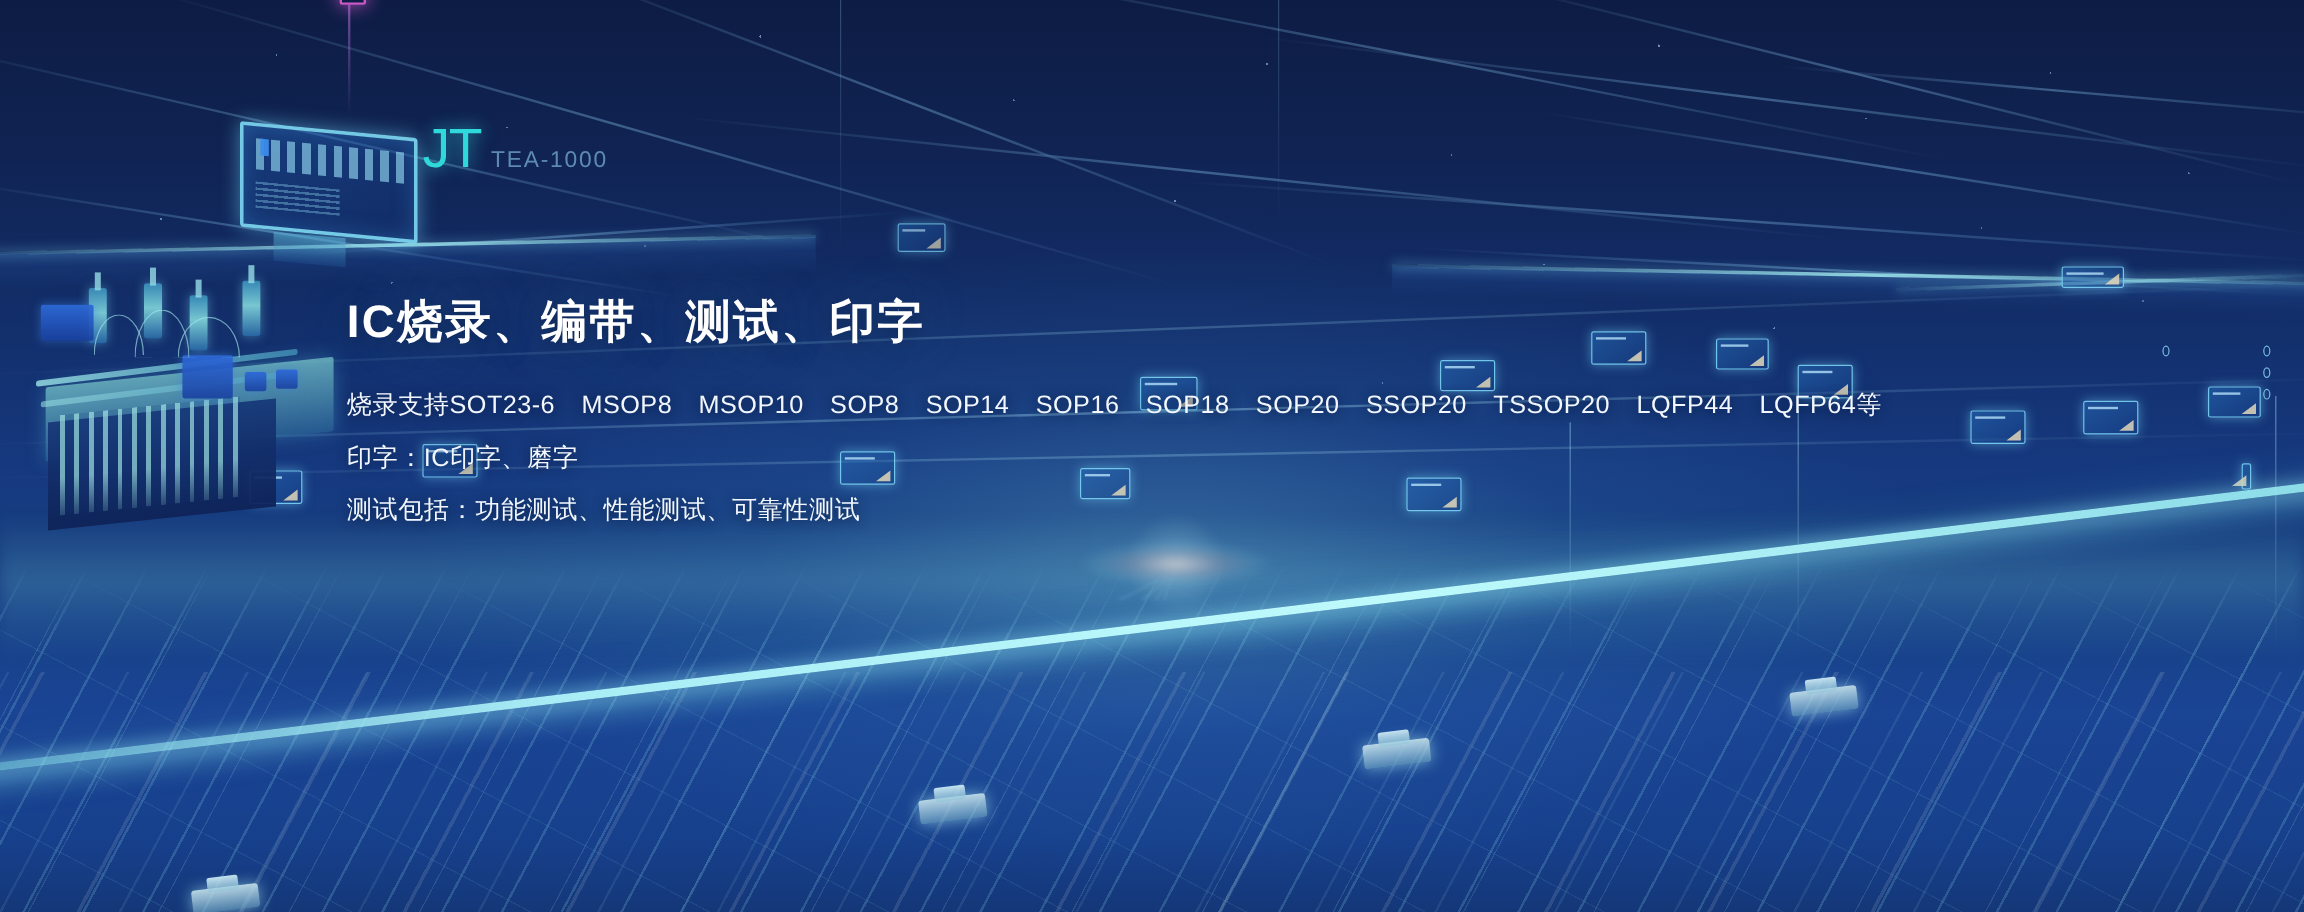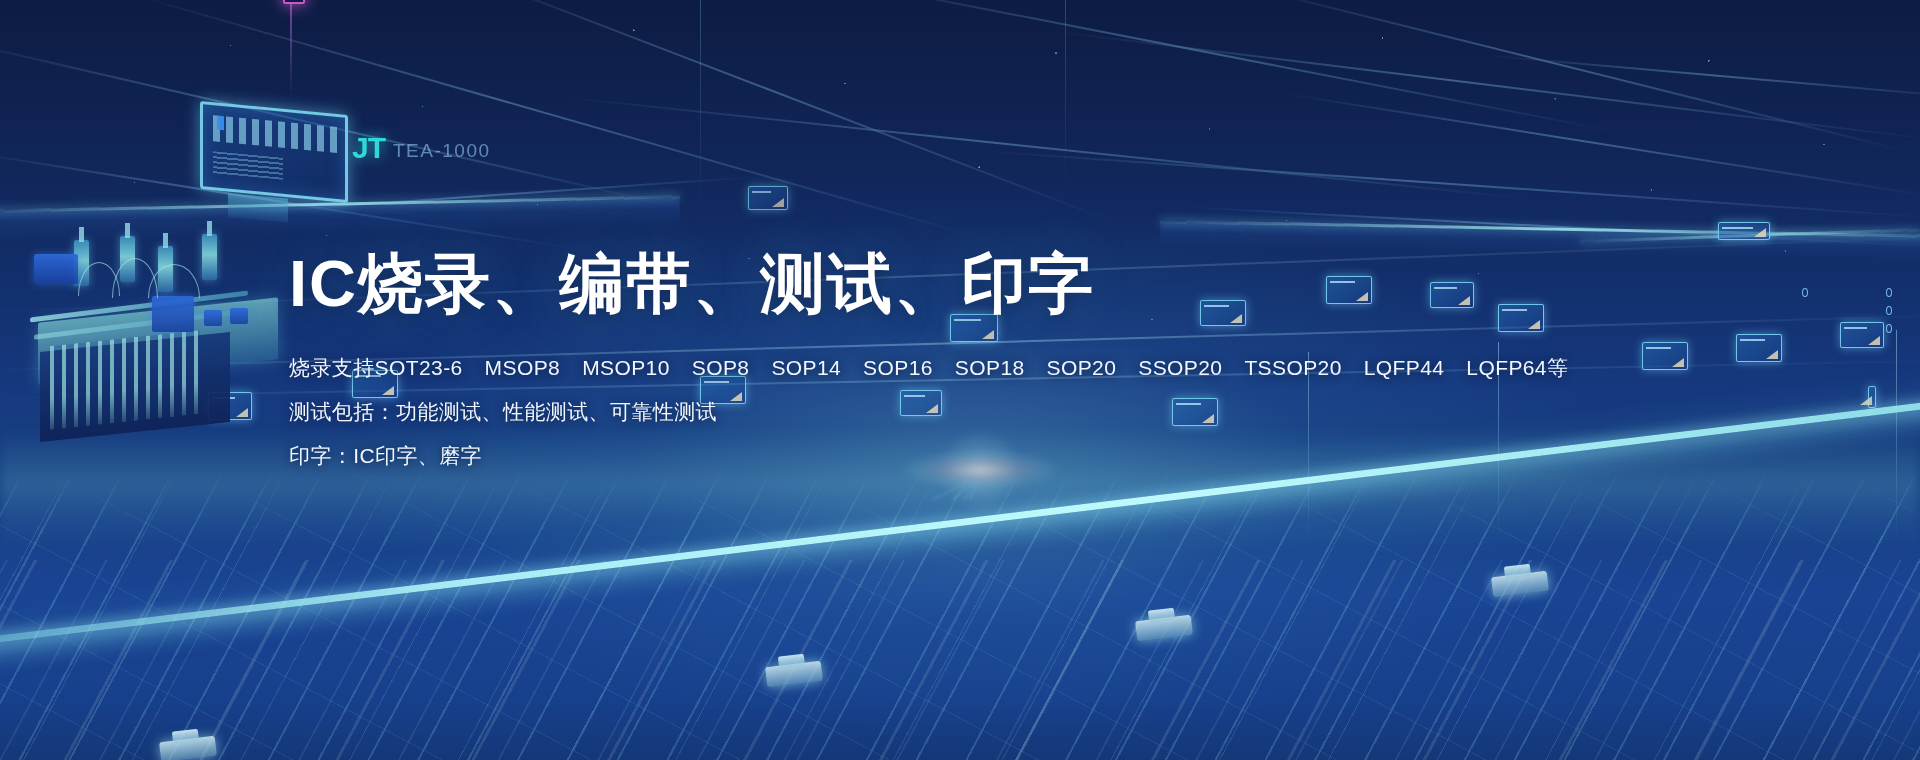--- a/index.html
+++ b/index.html
@@ -197,42 +197,42 @@
   .mscreen2{
     position:absolute;left:10px;top:46px;width:70px;height:22px;
     background:repeating-linear-gradient(0deg,rgba(140,210,240,.38) 0 2px,rgba(20,60,130,.05) 2px 5px);
   }
   .mled{position:absolute;left:14px;top:10px;width:7px;height:14px;background:rgba(60,140,235,.95);}
   .mstand{position:absolute;left:228px;top:196px;width:60px;height:24px;background:linear-gradient(180deg,rgba(90,180,215,.55),rgba(40,100,165,.25));transform:skewY(5deg);}
 
   
   .brand{position:absolute;left:352px;top:100px;display:flex;align-items:flex-end;gap:8px;}
   .brand-jt{
-    font-size:30px;font-weight:bold;letter-spacing:-1px;color:#2fd8da;
-    text-shadow:0 0 14px rgba(55,220,225,.75);line-height:1;margin-top:33px;
+    font-size:46px;font-weight:normal;letter-spacing:-1px;color:#2fd8da;
+    text-shadow:0 0 14px rgba(55,220,225,.75);line-height:1;
   }
   .brand-model{
     font-size:19px;letter-spacing:1.5px;color:rgba(140,200,235,.62);line-height:1;padding-bottom:3px;text-align:center;
   }
 
   
   .fixture{
     position:absolute;left:283px;top:-14px;width:22px;height:18px;
     border:2px solid rgba(225,95,215,.9);border-radius:2px;
     box-shadow:0 0 16px rgba(225,95,215,.85);
   }
   .fixture-beam{
     position:absolute;left:290px;top:4px;width:2px;height:92px;
     background:linear-gradient(180deg,rgba(190,120,225,.55),rgba(120,170,230,0));
   }
 
   
   .content{position:absolute;left:289px;top:248px;width:1260px;}
   .headline{
-    font-size:65px;font-weight:bold;color:#ffffff;letter-spacing:2px;line-height:1.12;
+    font-size:38px;font-weight:bold;color:#ffffff;letter-spacing:2px;line-height:1.12;
     text-shadow:0 2px 18px rgba(10,30,70,.85),0 0 42px rgba(70,150,215,.45);
     margin:0 0 36px 0;white-space:nowrap;
   }
   .subline{
     font-size:21px;color:#f2f7ff;letter-spacing:.4px;line-height:1;margin:0 0 23px 0;white-space:nowrap;
     text-shadow:0 1px 10px rgba(8,25,60,.9);
   }
   .pkgs{display:inline-flex;align-items:baseline;gap:0;}
   .pkg{display:inline-block;}
   .pkg + .pkg{margin-left:22px;}
@@ -358,17 +358,17 @@
           <span class="pkg">SOP16</span>
           <span class="pkg">SOP18</span>
           <span class="pkg">SOP20</span>
           <span class="pkg">SSOP20</span>
           <span class="pkg">TSSOP20</span>
           <span class="pkg">LQFP44</span>
           <span class="pkg">LQFP64等</span>
         </span>
     </p>
 
+    <p class="subline">印字：IC印字、磨字</p>
     <p class="subline">测试包括：功能测试、性能测试、可靠性测试</p>
-    <p class="subline">印字：IC印字、磨字</p>
   </div>
 
 </div>
 
 </body></html>

